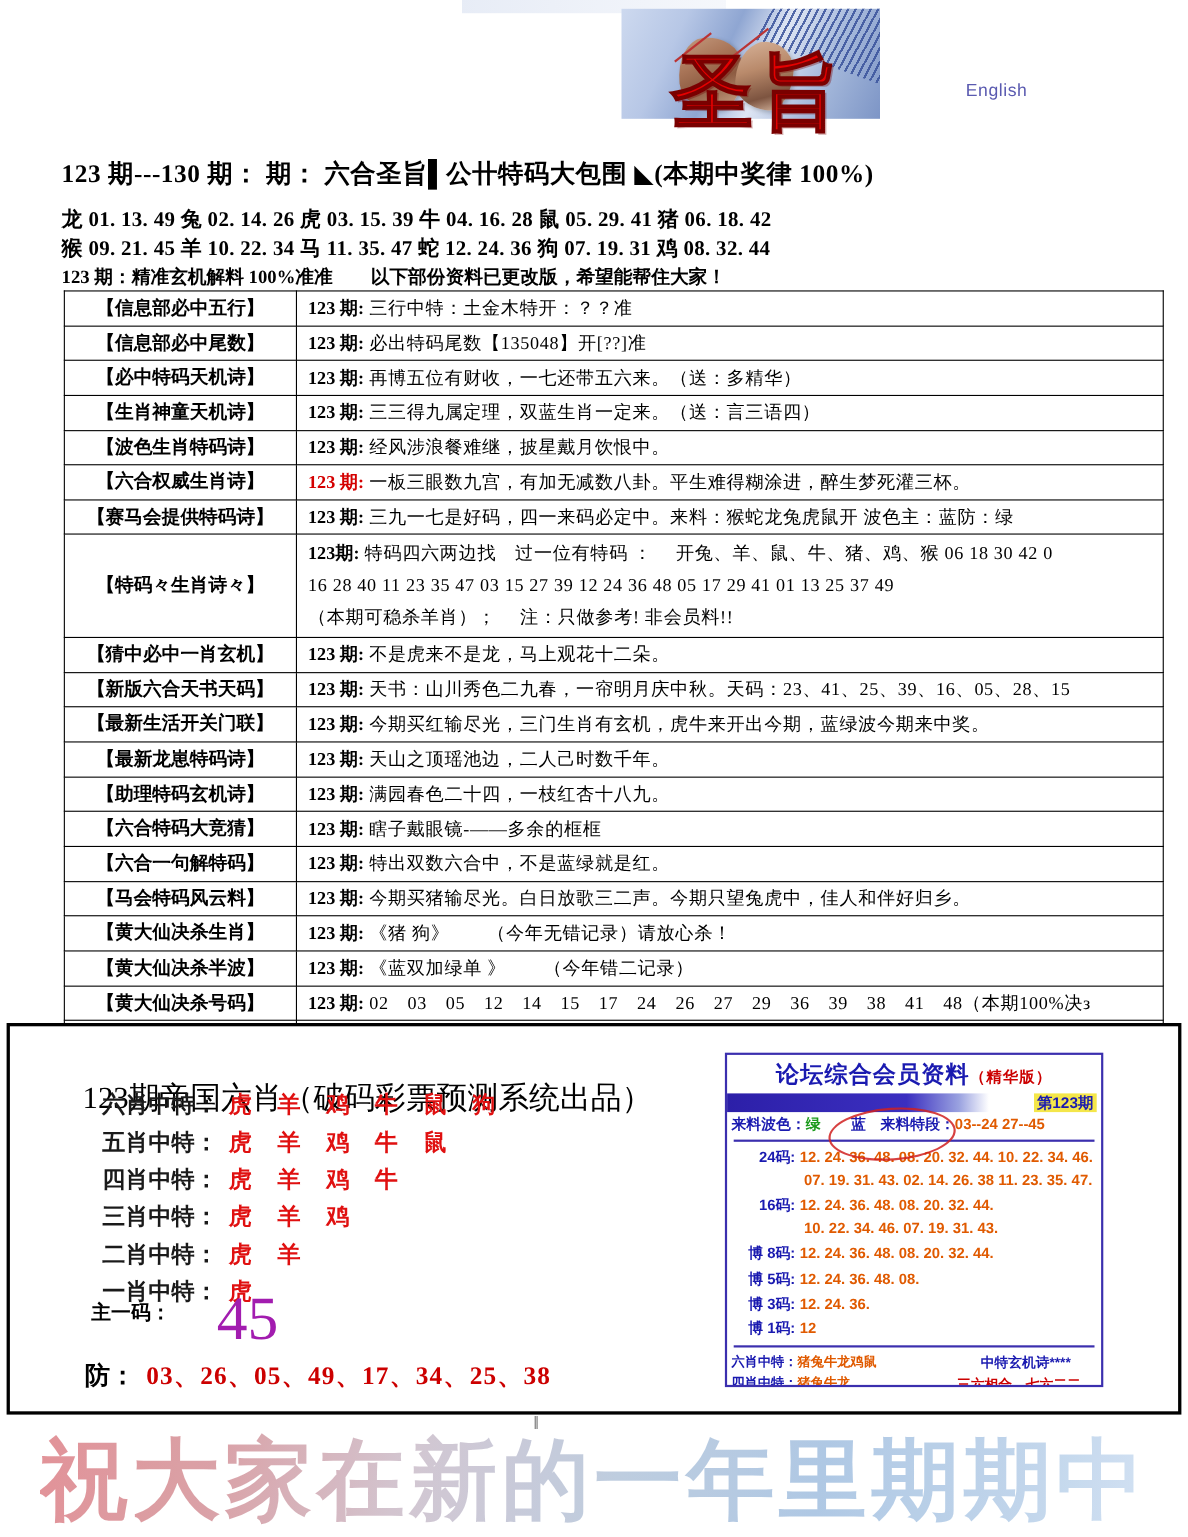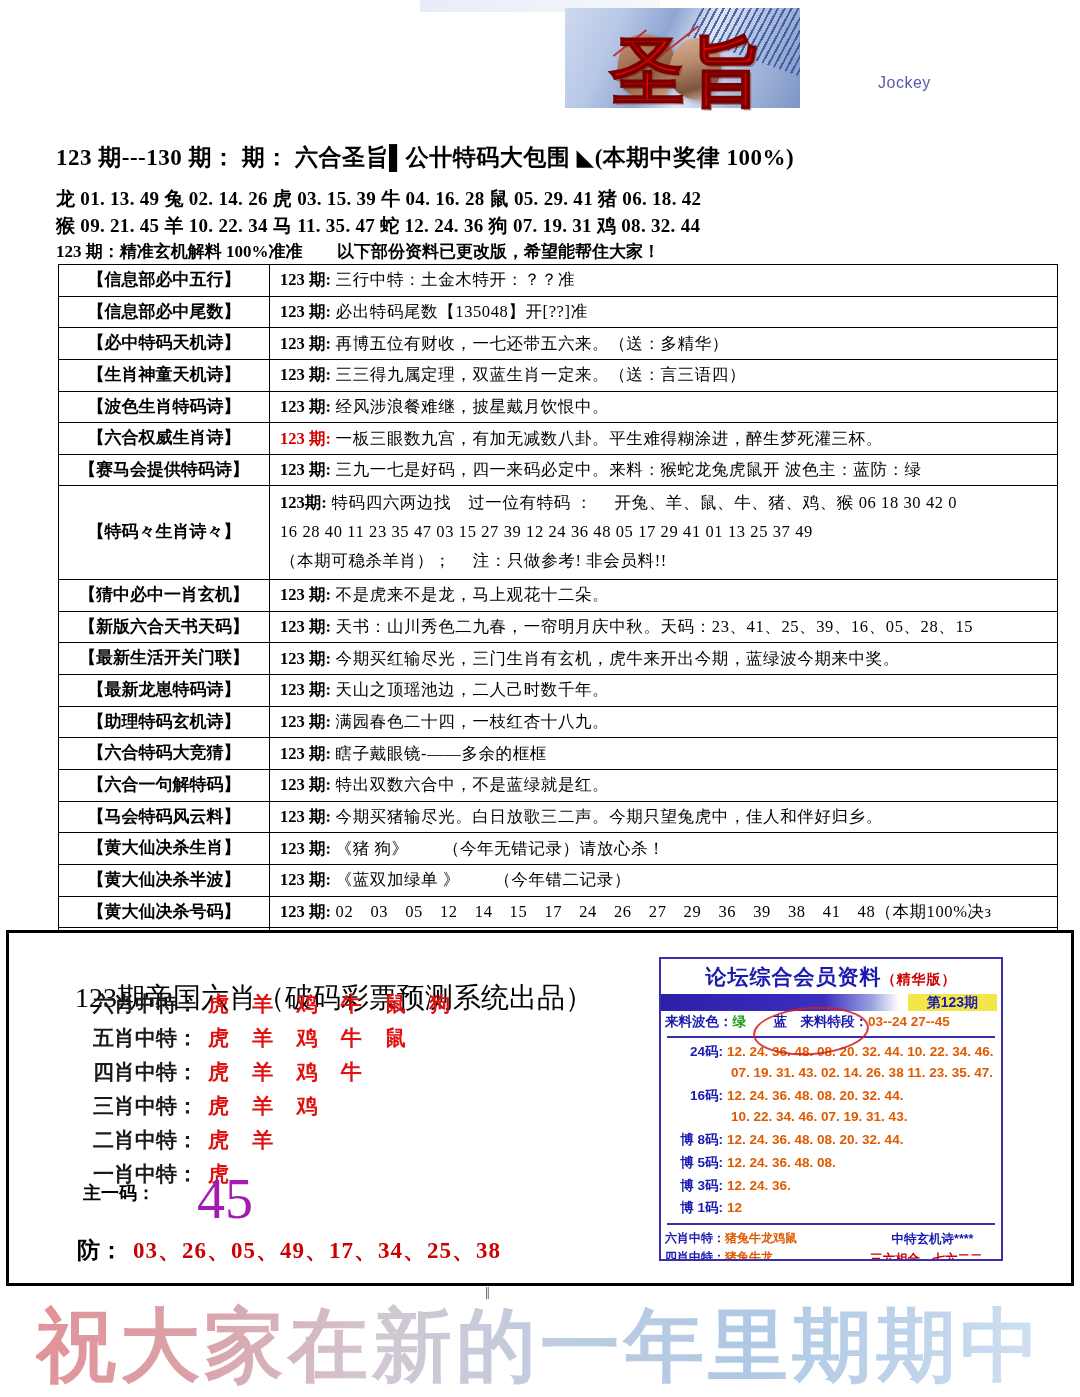--- a/index.html
+++ b/index.html
@@ -58,21 +58,21 @@
     box-shadow:2px 2px 4px rgba(0,0,0,.22);
   }
   .hero .rein{position:absolute;width:42px;height:2px;background:#b33;transform:rotate(-38deg);}
   .hero .fan{
     position:absolute;right:-4px;top:-4px;width:120px;height:74px;
     background:repeating-linear-gradient(118deg,#39529b 0 2px,rgba(255,255,255,0) 2px 6px);
     clip-path:polygon(18% 0,100% 0,100% 100%,0 42%);
     opacity:.85;
   }
   .hero-title{
-    position:absolute;left:575px;top:27px;width:230px;height:88px;
+    position:absolute;left:575px;top:40px;width:230px;height:88px;
     display:flex;align-items:center;justify-content:center;gap:6px;
     font-family:"DejaVu Serif",serif;
     font-size:74px;line-height:1;font-weight:700;
     color:#e60000;
     -webkit-text-stroke:1.5px #7a0000;
     text-shadow:2px 2px 0 rgba(120,0,0,.35);
     letter-spacing:6px;
     pointer-events:none;
   }
   .english-link{
@@ -173,21 +173,21 @@
     letter-spacing:1px;white-space:nowrap;
     font-family:Liberation Serif, serif;
   }
   .mb-head .hua{color:#cc0000;font-size:14px;}
   .mb-bar{
     position:relative;height:17px;margin-top:3px;
     background:linear-gradient(90deg,#2c1fa8 0%,#3b2fc0 48%,#9aa2e0 62%,#ffffff 70%,#ffffff 100%);
   }
   .mb-bar .qi{
     position:absolute;right:4px;top:0;font-size:14px;font-weight:bold;color:#1a1ab0;
-    background:#f4e64a;padding:0 19px;line-height:17px;
+    background:#f4e64a;padding:0 3px;line-height:17px;
   }
   .mb-row{font-size:13.5px;white-space:nowrap;padding:2px 4px;}
   .mb-row .k{color:#1a1ab0;font-weight:bold;}
   .mb-row .o{color:#e05a00;font-weight:bold;}
   .mb-row .g{color:#1a9a1a;font-weight:bold;}
   .mb-line{height:2px;background:#3b2fae;margin:3px 6px;}
   .mb-codes{font-size:13.5px;line-height:1.55;padding:1px 4px;white-space:nowrap;}
   .mb-codes .lab{color:#1a1ab0;font-weight:bold;display:inline-block;width:58px;text-align:right;}
   .mb-codes .val{color:#e05a00;font-weight:bold;margin-left:4px;}
   .mb-codes .cont{display:inline-block;margin-left:66px;color:#e05a00;font-weight:bold;}
@@ -228,21 +228,21 @@
 
     <div class="hero">
       <div class="fan"></div>
       <div class="horse"></div>
       <div class="horse2"></div>
       <div class="rein" style="left:44px;top:34px;"></div>
       <div class="rein" style="left:96px;top:30px;"></div>
     </div>
     <div class="hero-title">圣旨</div>
 
-    <div class="english-link">Jockey</div>
+    <div class="english-link">English</div>
   </div>
 
   <div class="title-line">123 期---130 期： 期： 六合圣旨▌公卄特码大包围 ◣(本期中奖律 100%)</div>
 
   <div class="zod-line zod-1">龙 01. 13. 49 兔 02. 14. 26 虎 03. 15. 39 牛 04. 16. 28 鼠 05. 29. 41 猪 06. 18. 42</div>
   <div class="zod-line zod-2">猴 09. 21. 45 羊 10. 22. 34 马 11. 35. 47 蛇 12. 24. 36 狗 07. 19. 31 鸡 08. 32. 44</div>
 
   <div class="subnote">
     <span>123 期：精准玄机解料 100%准准</span>
     <span class="gap"></span>

